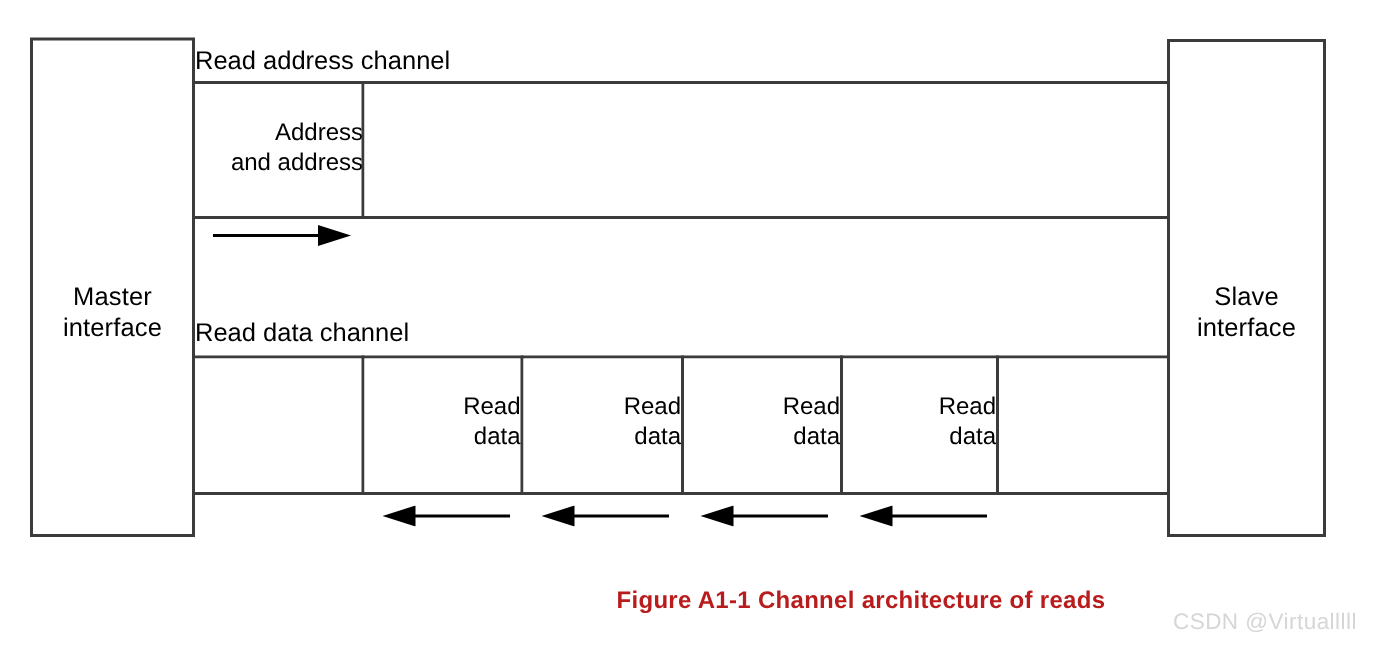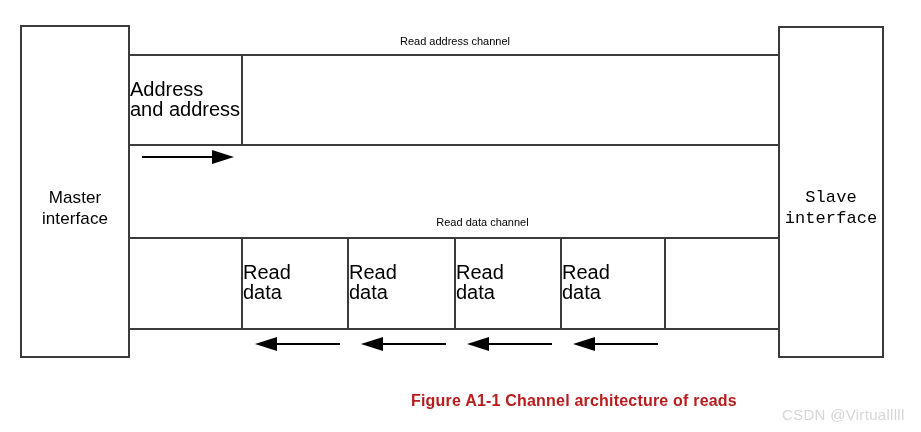--- a/index.html
+++ b/index.html
@@ -50,33 +50,32 @@
     right: 0;
     text-align: center;
     font-size: 17px;
     line-height: 21px;
     color: #000;
     letter-spacing: 0.1px;
   }
 
   .chan-label {
     position: absolute;
-    text-align: center;
-    font-size: 11px;
+    font-size: 17px;
     line-height: 20px;
     color: #000;
     white-space: nowrap;
   }
 
   .cell-text {
     position: absolute;
     left: 0;
     right: 0;
-    text-align: left;
-    font-size: 20px;
+    text-align: right;
+    font-size: 16px;
     line-height: 20px;
     color: #000;
   }
 
   
   .arrow {
     position: absolute;
     height: 14px;
   }
   .arrow svg { display: block; }
@@ -101,21 +100,21 @@
 </head>
 <body>
 
 <div id="stage">
 
   <div class="box" style="left:20px; top:25px; width:110px; height:333px;">
     <div class="iface-label" style="top:160px;">Master</div>
     <div class="iface-label" style="top:181px;">interface</div>
   </div>
 
-  <div class="box" style="left:778px; top:26px; width:106px; height:332px;font-family:Liberation Mono, monospace;">
+  <div class="box" style="left:778px; top:26px; width:106px; height:332px;">
     <div class="iface-label" style="top:159px;">Slave</div>
     <div class="iface-label" style="top:180px;">interface</div>
   </div>
 
   <div>
 
     <div class="chan-label" style="left:130px; width:650px; top:31px;">Read address channel</div>
 
     <div class="hline" style="left:129px; top:54px; width:651px;"></div>
     <div class="hline" style="left:129px; top:144px; width:651px;"></div>

